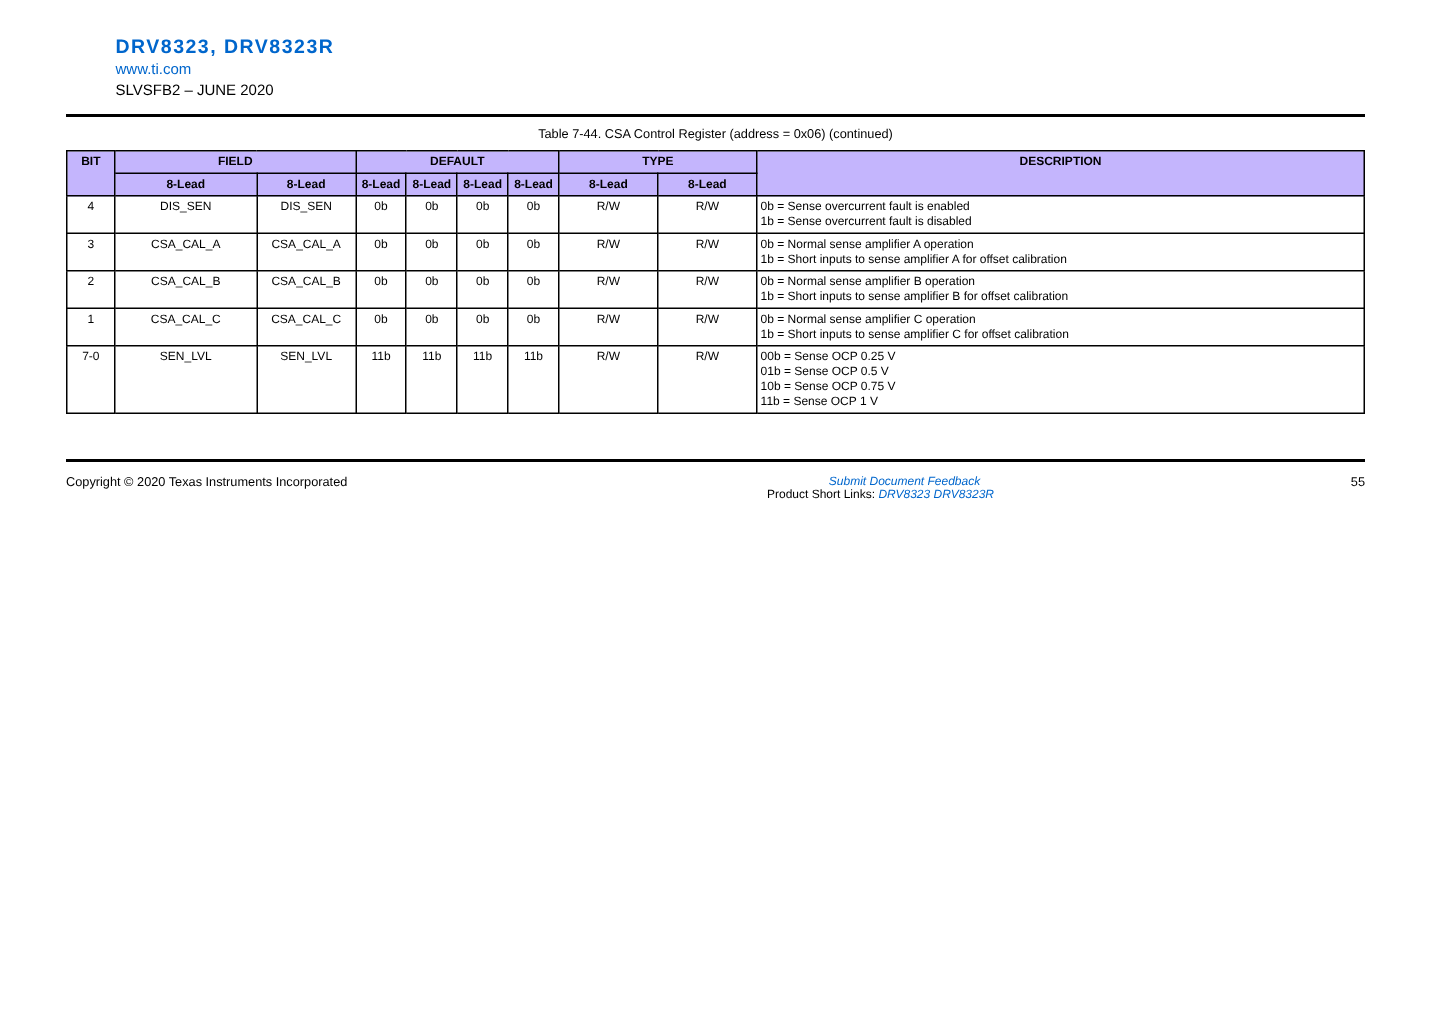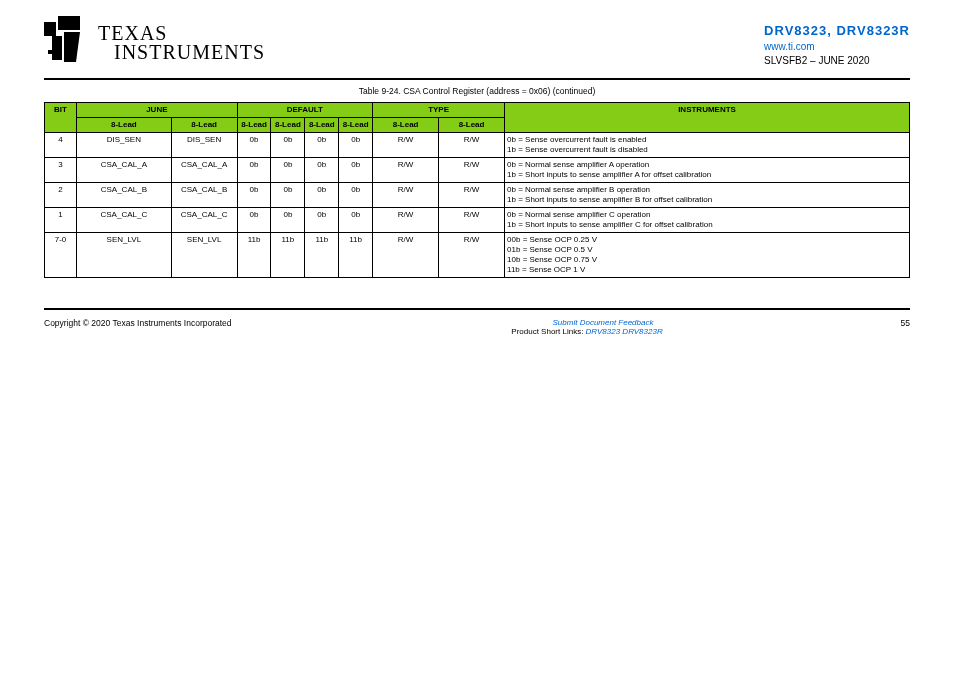--- a/index.html
+++ b/index.html
@@ -56,21 +56,21 @@
     table-layout: fixed;
     font-size: 8px;
   }
   table.regs th, table.regs td {
     border: 1px solid #000;
     padding: 2px 2px;
     vertical-align: top;
     line-height: 1.25;
   }
   table.regs thead th {
-    background: #84cc16;
+    background: #c4b5fd;
     font-weight: bold;
     text-align: center;
     font-size: 8px;
   }
   col.c0 { width: 3.6%; }
   col.c1 { width: 10.6%; }
   col.c2 { width: 7.4%; }
   col.c3 { width: 3.8%; }
   col.c5 { width: 7.4%; }
   col.c6 { width: 7.4%; }
@@ -87,73 +87,54 @@
   .footer-center { text-align: center; flex: 1; font-size: 8px; }
   .footer-left { width: 260px; }
   .footer-title { font-style: italic; margin-left: 32px; }
 </style>
 </head>
 <body>
 
 <div class="page">
 
   <div class="header">
-    <div class="logo-block">
-      <span>
-        <svg width="46" height="52" viewBox="0 0 46 52">
-          <g fill="#000">
-            <rect x="0" y="6" width="12" height="14"></rect>
-            <rect x="14" y="0" width="22" height="14"></rect>
-            <rect x="8" y="20" width="10" height="24"></rect>
-            <rect x="20" y="16" width="6" height="30"></rect>
-            <polygon points="26,16 36,16 32,46 26,46"></polygon>
-            <rect x="20" y="36" width="4" height="8"></rect>
-            <rect x="4" y="34" width="6" height="4"></rect>
-          </g>
-        </svg>
-      </span>
-      <div class="logo-text">
-        <div>TEXAS</div>
-        <div class="line2">INSTRUMENTS</div>
-      </div>
-    </div>
     <div class="header-right">
       <div class="part">
         <a href="#">DRV8323, DRV8323R</a>
       </div>
       <div><a href="#">www.ti.com</a></div>
       <div>SLVSFB2 – JUNE 2020</div>
     </div>
   </div>
 
   <hr class="hr-thick">
 
-  <div class="caption">Table 9-24. CSA Control Register (address = 0x06) (continued)</div>
+  <div class="caption">Table 7-44. CSA Control Register (address = 0x06) (continued)</div>
 
   <div class="tbl-wrap">
     <table class="regs">
       <colgroup>
         <col class="c0">
           <col class="c1">
           <col class="c2">
           <col class="c3">
           <col class="c3">
           <col class="c3">
           <col class="c3">
           <col class="c5">
           <col class="c6">
           <col class="c8">
       </colgroup>
       <thead>
         <tr>
           <th rowspan="2">BIT</th>
-          <th colspan="2">JUNE</th>
+          <th colspan="2">FIELD</th>
           <th colspan="4">DEFAULT</th>
           <th colspan="2">TYPE</th>
-          <th rowspan="2">INSTRUMENTS</th>
+          <th rowspan="2">DESCRIPTION</th>
         </tr>
         <tr>
           <th>8-Lead</th>
           <th>8-Lead</th>
           <th>8-Lead</th>
           <th>8-Lead</th>
           <th>8-Lead</th>
           <th>8-Lead</th>
           <th>8-Lead</th>
           <th>8-Lead</th>

